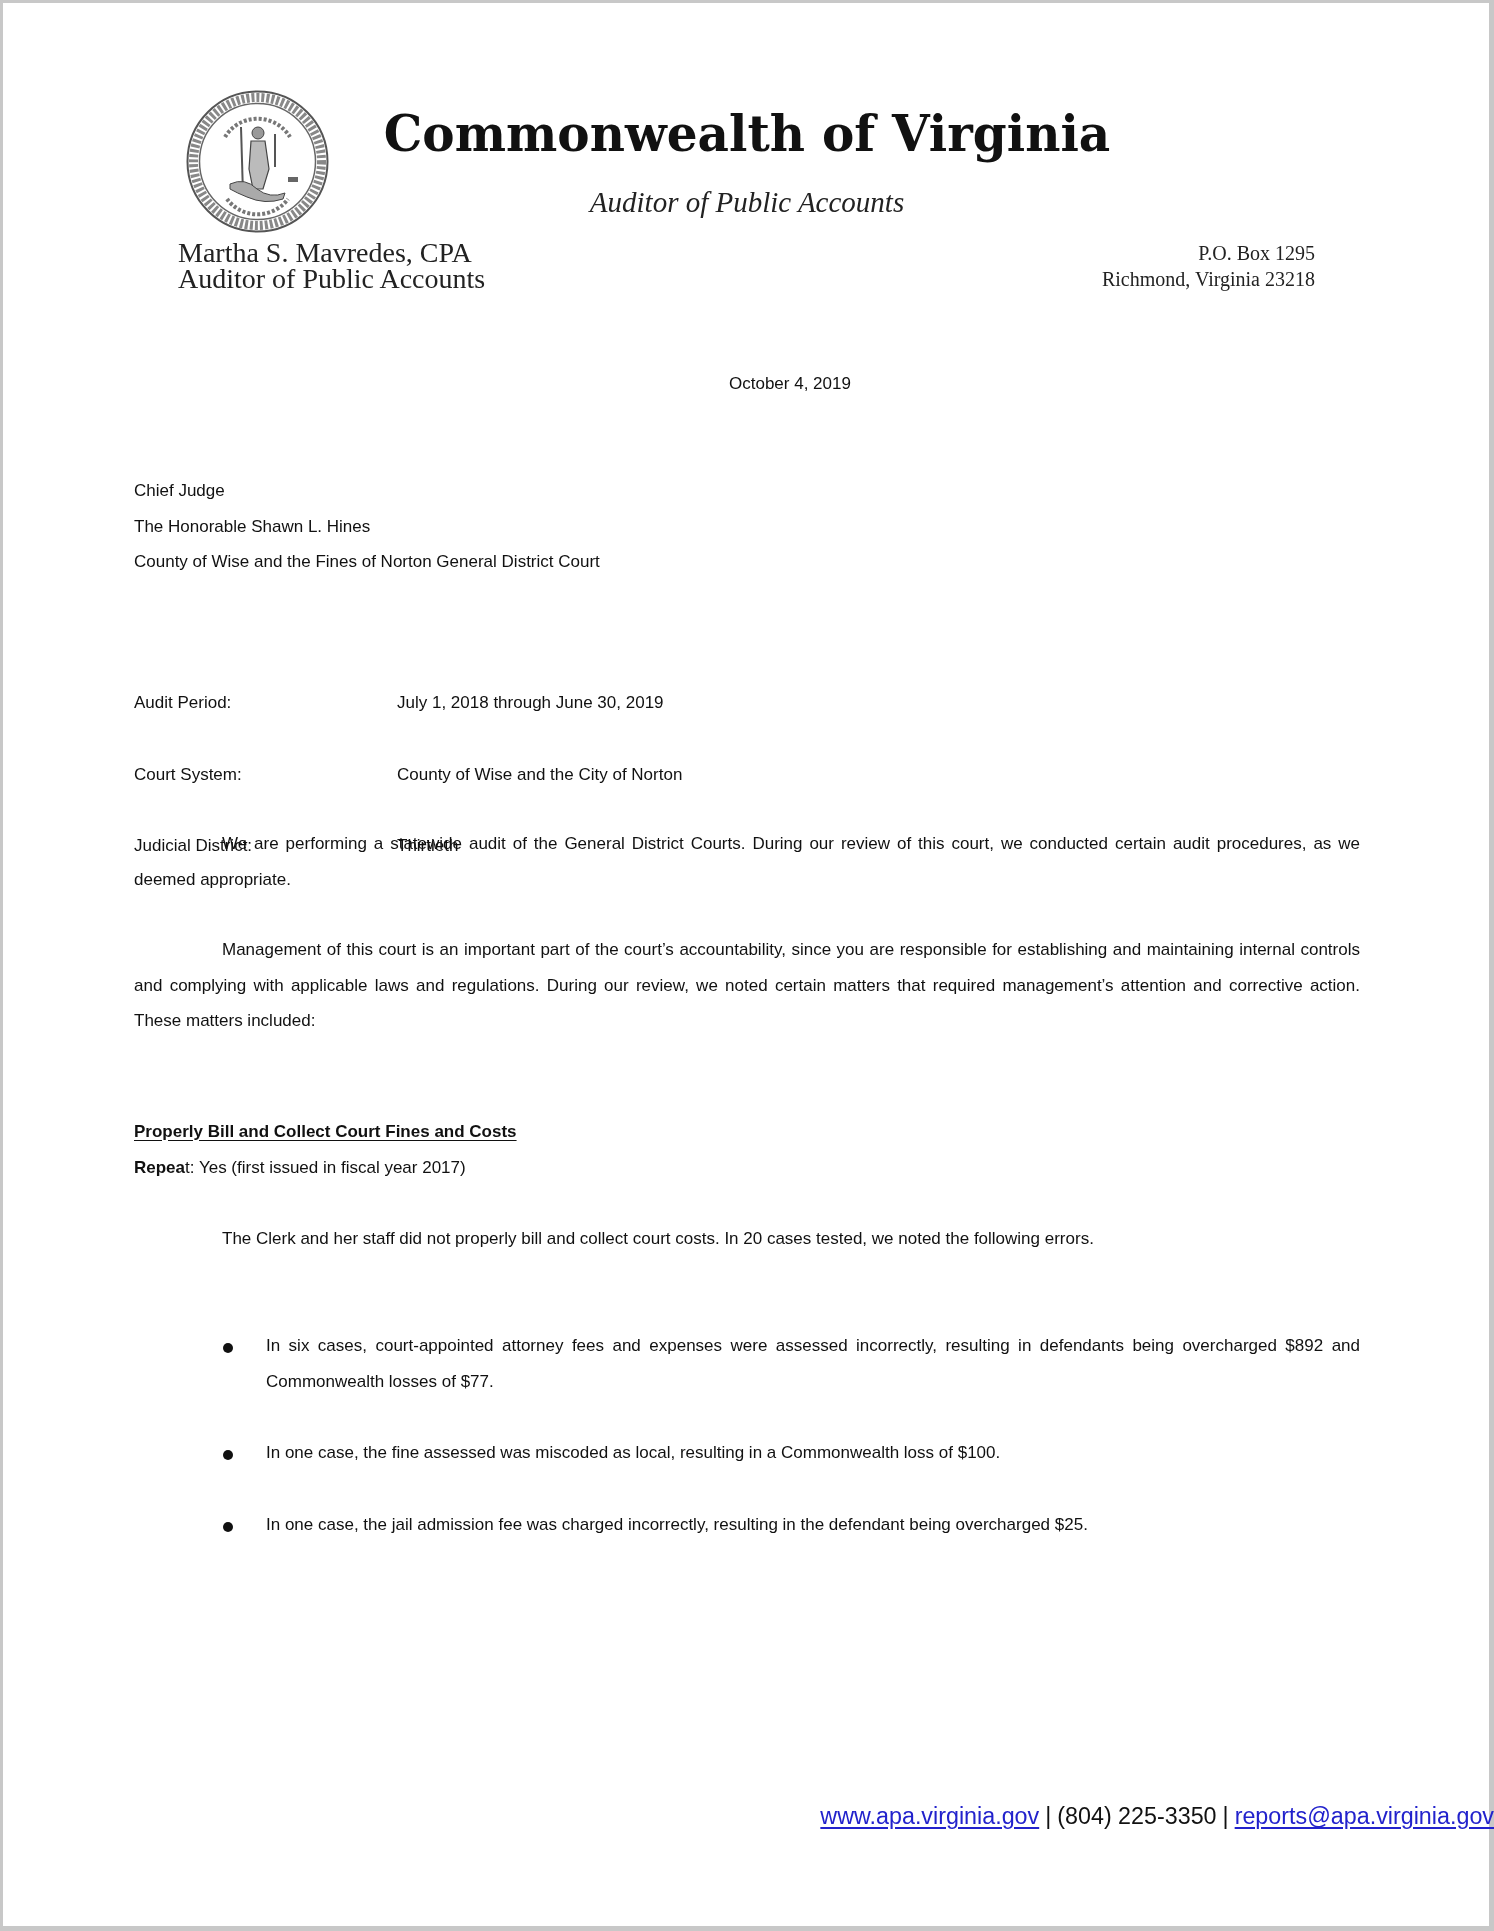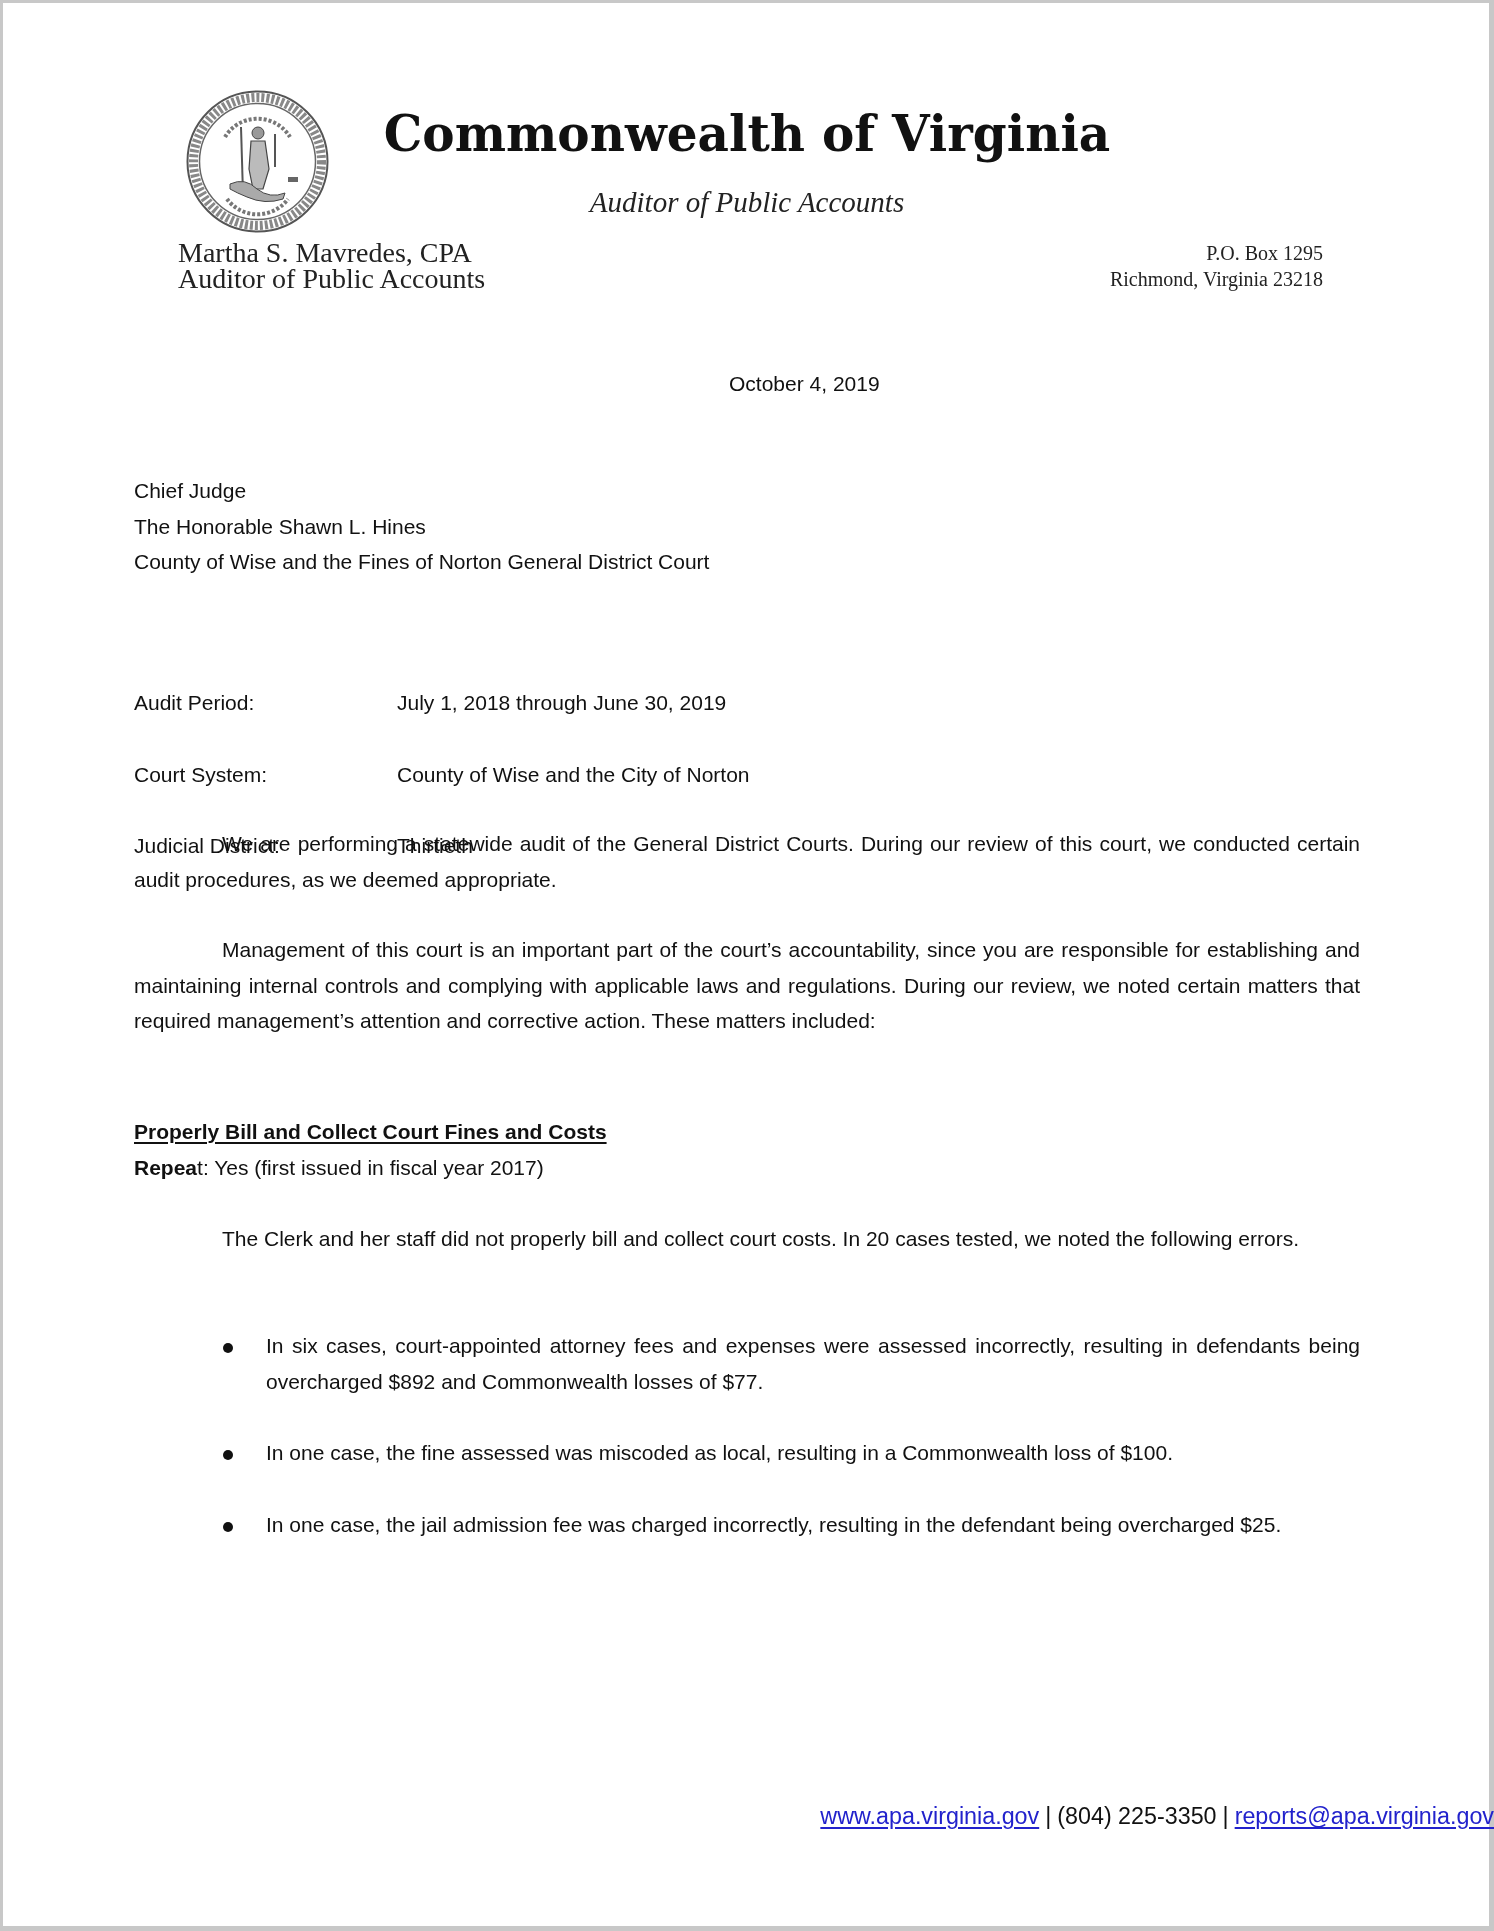--- a/index.html
+++ b/index.html
@@ -18,24 +18,24 @@
     left: 0; width: 1494px; top: 104px; text-align: center;
     font-family: "DejaVu Serif", "Liberation Serif", serif;
     font-weight: bold; font-size: 50px; letter-spacing: 0px; color: #111;
     transform: scaleX(0.97);
   }
   .subtitle {
     left: 0; width: 1494px; top: 186px; text-align: center;
     font-style: italic; font-size: 29px; color: #222;
   }
   .addr-left { left: 178px; top: 240px; font-size: 28px; line-height: 26px; color: #222; }
-  .addr-right { right: 171px; top: 240px; font-size: 20px; line-height: 26px; text-align: right; color: #222; }
+  .addr-right { right: 179px; top: 240px; font-size: 20px; line-height: 26px; text-align: right; color: #222; }
 
   
-  .body-text { font-size: 21px; line-height: 35.6px; }
+  .body-text { font-size: 17px; line-height: 35.6px; }
   .date { left: 729px; top: 366px; }
   .addressee { left: 134px; top: 473px; }
   .info { left: 134px; top: 649px; }
   .info-row { display: flex; height: 35.6px; margin-top: 36px; }
   .info-label { width: 263px; }
   .para { left: 134px; width: 1226px; text-align: justify; text-align-last: left; }
   .para .indent { display: inline-block; width: 88px; }
   .p1 { top: 826px; }
   .p2 { top: 932px; }
   .heading { left: 134px; top: 1114px; font-weight: bold; text-decoration: underline; text-underline-offset: 3px; }

